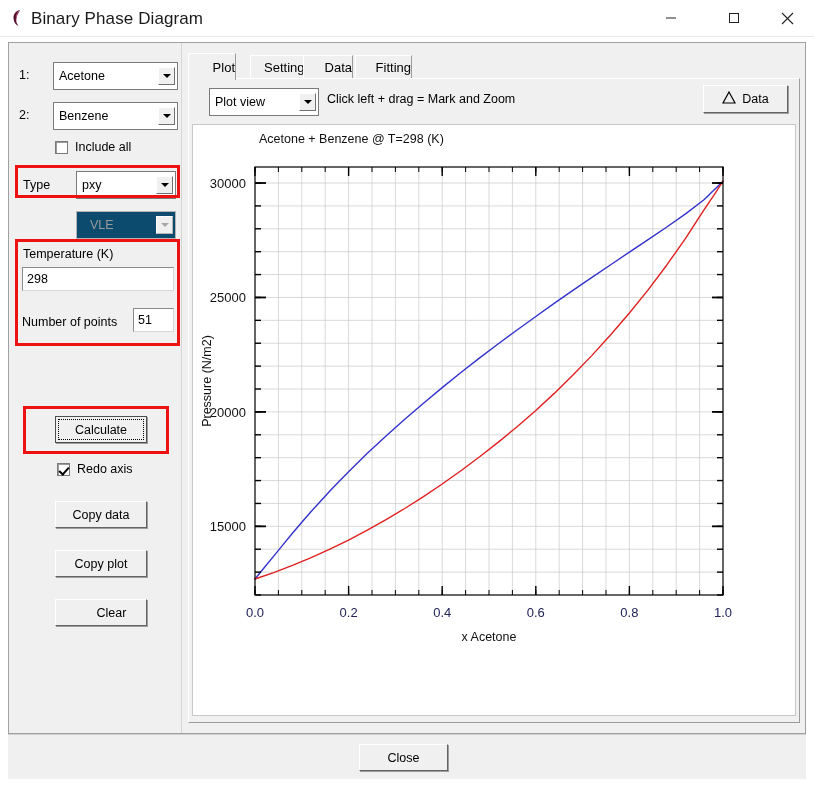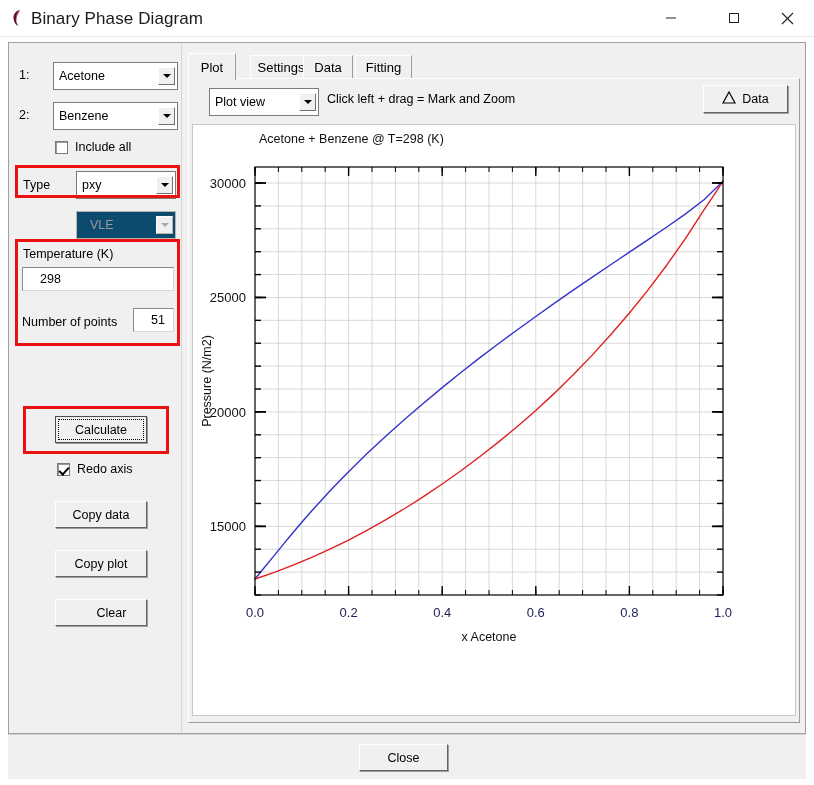--- a/index.html
+++ b/index.html
@@ -128,21 +128,21 @@
 
   
   .tinput {
     position:absolute;
     background:#fff;
     border:1px solid #8a8a8a;
     border-right-color:#d8d8d8; border-bottom-color:#d8d8d8;
     box-sizing:border-box;
     display:flex; align-items:center;
     font-size:12.5px;
-    padding-left:17px;
+    padding-left:4px;
     color:#000;
   }
 
   
   .pbtn {
     position:absolute;
     background:#f0f0f0;
     border-top:1px solid #ffffff;
     border-left:1px solid #ffffff;
     border-right:1px solid #646464;
@@ -174,21 +174,21 @@
   
   #right-panel {
     position:absolute; left:173px; top:0; width:625px; height:690px;
   }
   #tabstrip {
     position:absolute; left:6px; top:12px; width:612px; height:24px;
   }
   .tab {
     position:absolute; top:0;
     height:24px;
-    display:flex; align-items:center; justify-content:center;
+    display:flex; align-items:center; justify-content:flex-end;
     font-size:13px;
     background:#f0f0f0;
     border-left:1px solid #ffffff;
     border-top:1px solid #ffffff;
     border-right:1px solid #9c9c9c;
     box-sizing:border-box;
     color:#000;
   }
   .tab.active {
     background:#f0f0f0;

